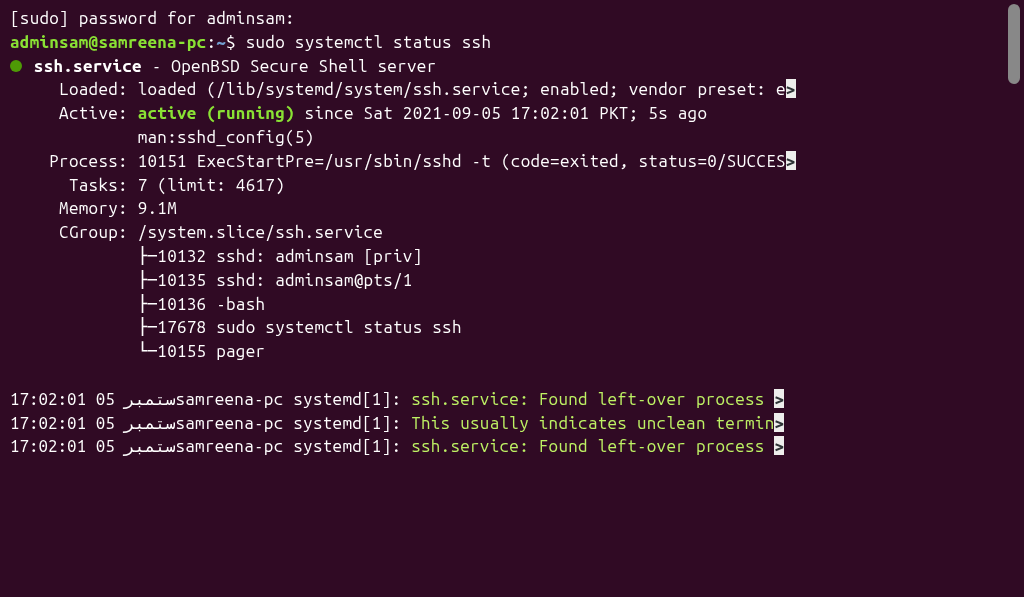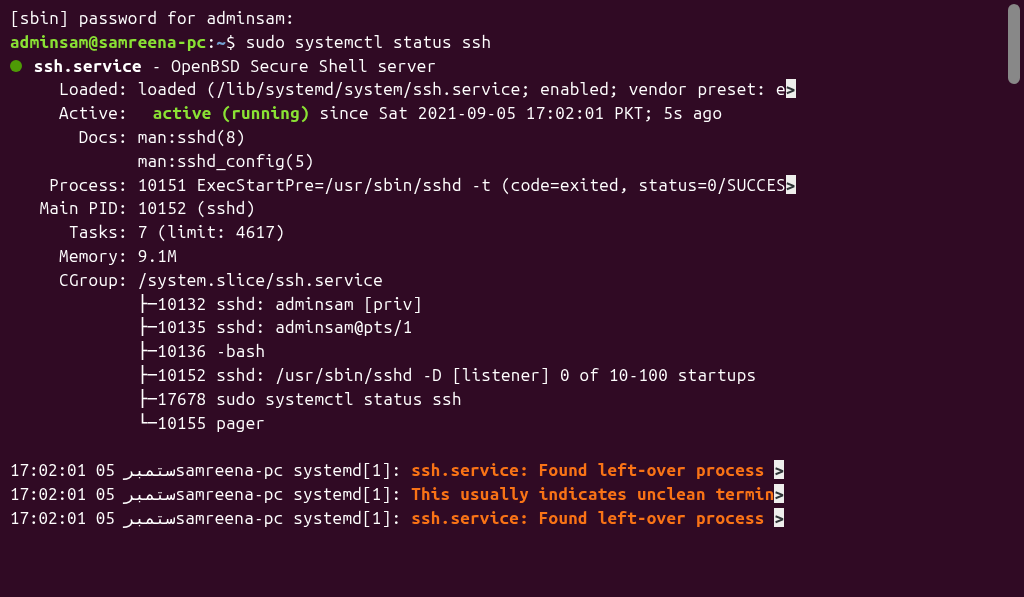--- a/index.html
+++ b/index.html
@@ -33,40 +33,39 @@
     }
     .command {
       color: #ffffff;
     }
     .white {
       color: #ffffff;
     }
     .green-bold {
       color: #8ae234;
       font-weight: bold;
-      margin-left: 15px;
     }
     .bullet {
       display: inline-block;
       width: 12px;
       height: 12px;
       background: #4e9a06;
       border-radius: 50%;
       vertical-align: middle;
       margin-right: 2px;
       margin-top: -2px;
     }
     .service-bold {
       color: #ffffff;
       font-weight: bold;
       margin-top: 24px;
     }
     .yellow-bold {
-      color: #f97316;
-      font-weight: bold;
+      color: #bef264;
+      font-weight: normal;
     }
     .hl {
       background: #eeeeec;
       color: #2e3436;
       font-weight: bold;
     }
     .scrollbar {
       position: absolute;
       right: 4px;
       top: 4px;
@@ -75,48 +74,45 @@
       background: #888;
       border-radius: 6px;
     }
   </style>
 </head>
 <body>
 
 <div>
 
 
-<div class="line white">[sbin] password for adminsam:</div>
+<div class="line white">[sudo] password for adminsam:</div>
 
 <div class="line"><span class="user-host">adminsam@samreena-pc</span><span class="white">:</span><span class="path">~</span><span class="white">$</span><span class="command"> </span><span class="command">sudo systemctl status ssh</span></div>
 
 <div class="line"><span class="bullet"></span> <span class="service-bold">ssh.service</span><span class="white"> - OpenBSD Secure Shell server</span></div>
 
 <div class="line"><span class="white">     Loaded: </span><span class="white">loaded (/lib/systemd/system/ssh.service; enabled; vendor preset: e</span><span class="hl">&gt;</span></div>
 
 <div class="line"><span class="white">     Active: </span><span class="green-bold">active (running)</span><span class="white"> since Sat 2021-09-05 17:02:01 PKT; 5s ago</span></div>
 
-<div class="line"><span class="white">       Docs: </span><span class="white">man:sshd(8)</span></div>
 
 <div class="line"><span class="white">             </span><span class="white">man:sshd_config(5)</span></div>
 
 <div class="line"><span class="white">    Process: </span><span class="white">10151 ExecStartPre=/usr/sbin/sshd -t (code=exited, status=0/SUCCES</span><span class="hl">&gt;</span></div>
 
-<div class="line"><span class="white">   Main PID: </span><span class="white">10152 (sshd)</span></div>
 
 <div class="line"><span class="white">      Tasks: </span><span class="white">7 (limit: 4617)</span></div>
 
 <div class="line"><span class="white">     Memory: </span><span class="white">9.1M</span></div>
 
 <div class="line"><span class="white">     CGroup: </span><span class="white">/system.slice/ssh.service</span></div>
 
 <div class="line white"><span>             ├─</span><span>10132 sshd: adminsam [priv]</span></div>
 <div class="line white"><span>             ├─</span><span>10135 sshd: adminsam@pts/1</span></div>
 <div class="line white"><span>             ├─</span><span>10136 -bash</span></div>
-<div class="line white"><span>             ├─</span><span>10152 sshd: /usr/sbin/sshd -D [listener] 0 of 10-100 startups</span></div>
 <div class="line white"><span>             ├─</span><span>17678 sudo systemctl status ssh</span></div>
 <div class="line white"><span>             └─</span><span>10155 pager</span></div>
 
 <div class="line">&nbsp;</div>
 
 <div class="line"><span class="white">17:02:01 05 </span><span class="white">ستمبر</span><span class="white">samreena-pc systemd[1]: </span><span class="yellow-bold">ssh.service: Found left-over process </span><span class="hl">&gt;</span></div>
 
 <div class="line"><span class="white">17:02:01 05 </span><span class="white">ستمبر</span><span class="white">samreena-pc systemd[1]: </span><span class="yellow-bold">This usually indicates unclean termin</span><span class="hl">&gt;</span></div>
 
 <div class="line"><span class="white">17:02:01 05 </span><span class="white">ستمبر</span><span class="white">samreena-pc systemd[1]: </span><span class="yellow-bold">ssh.service: Found left-over process </span><span class="hl">&gt;</span></div>

